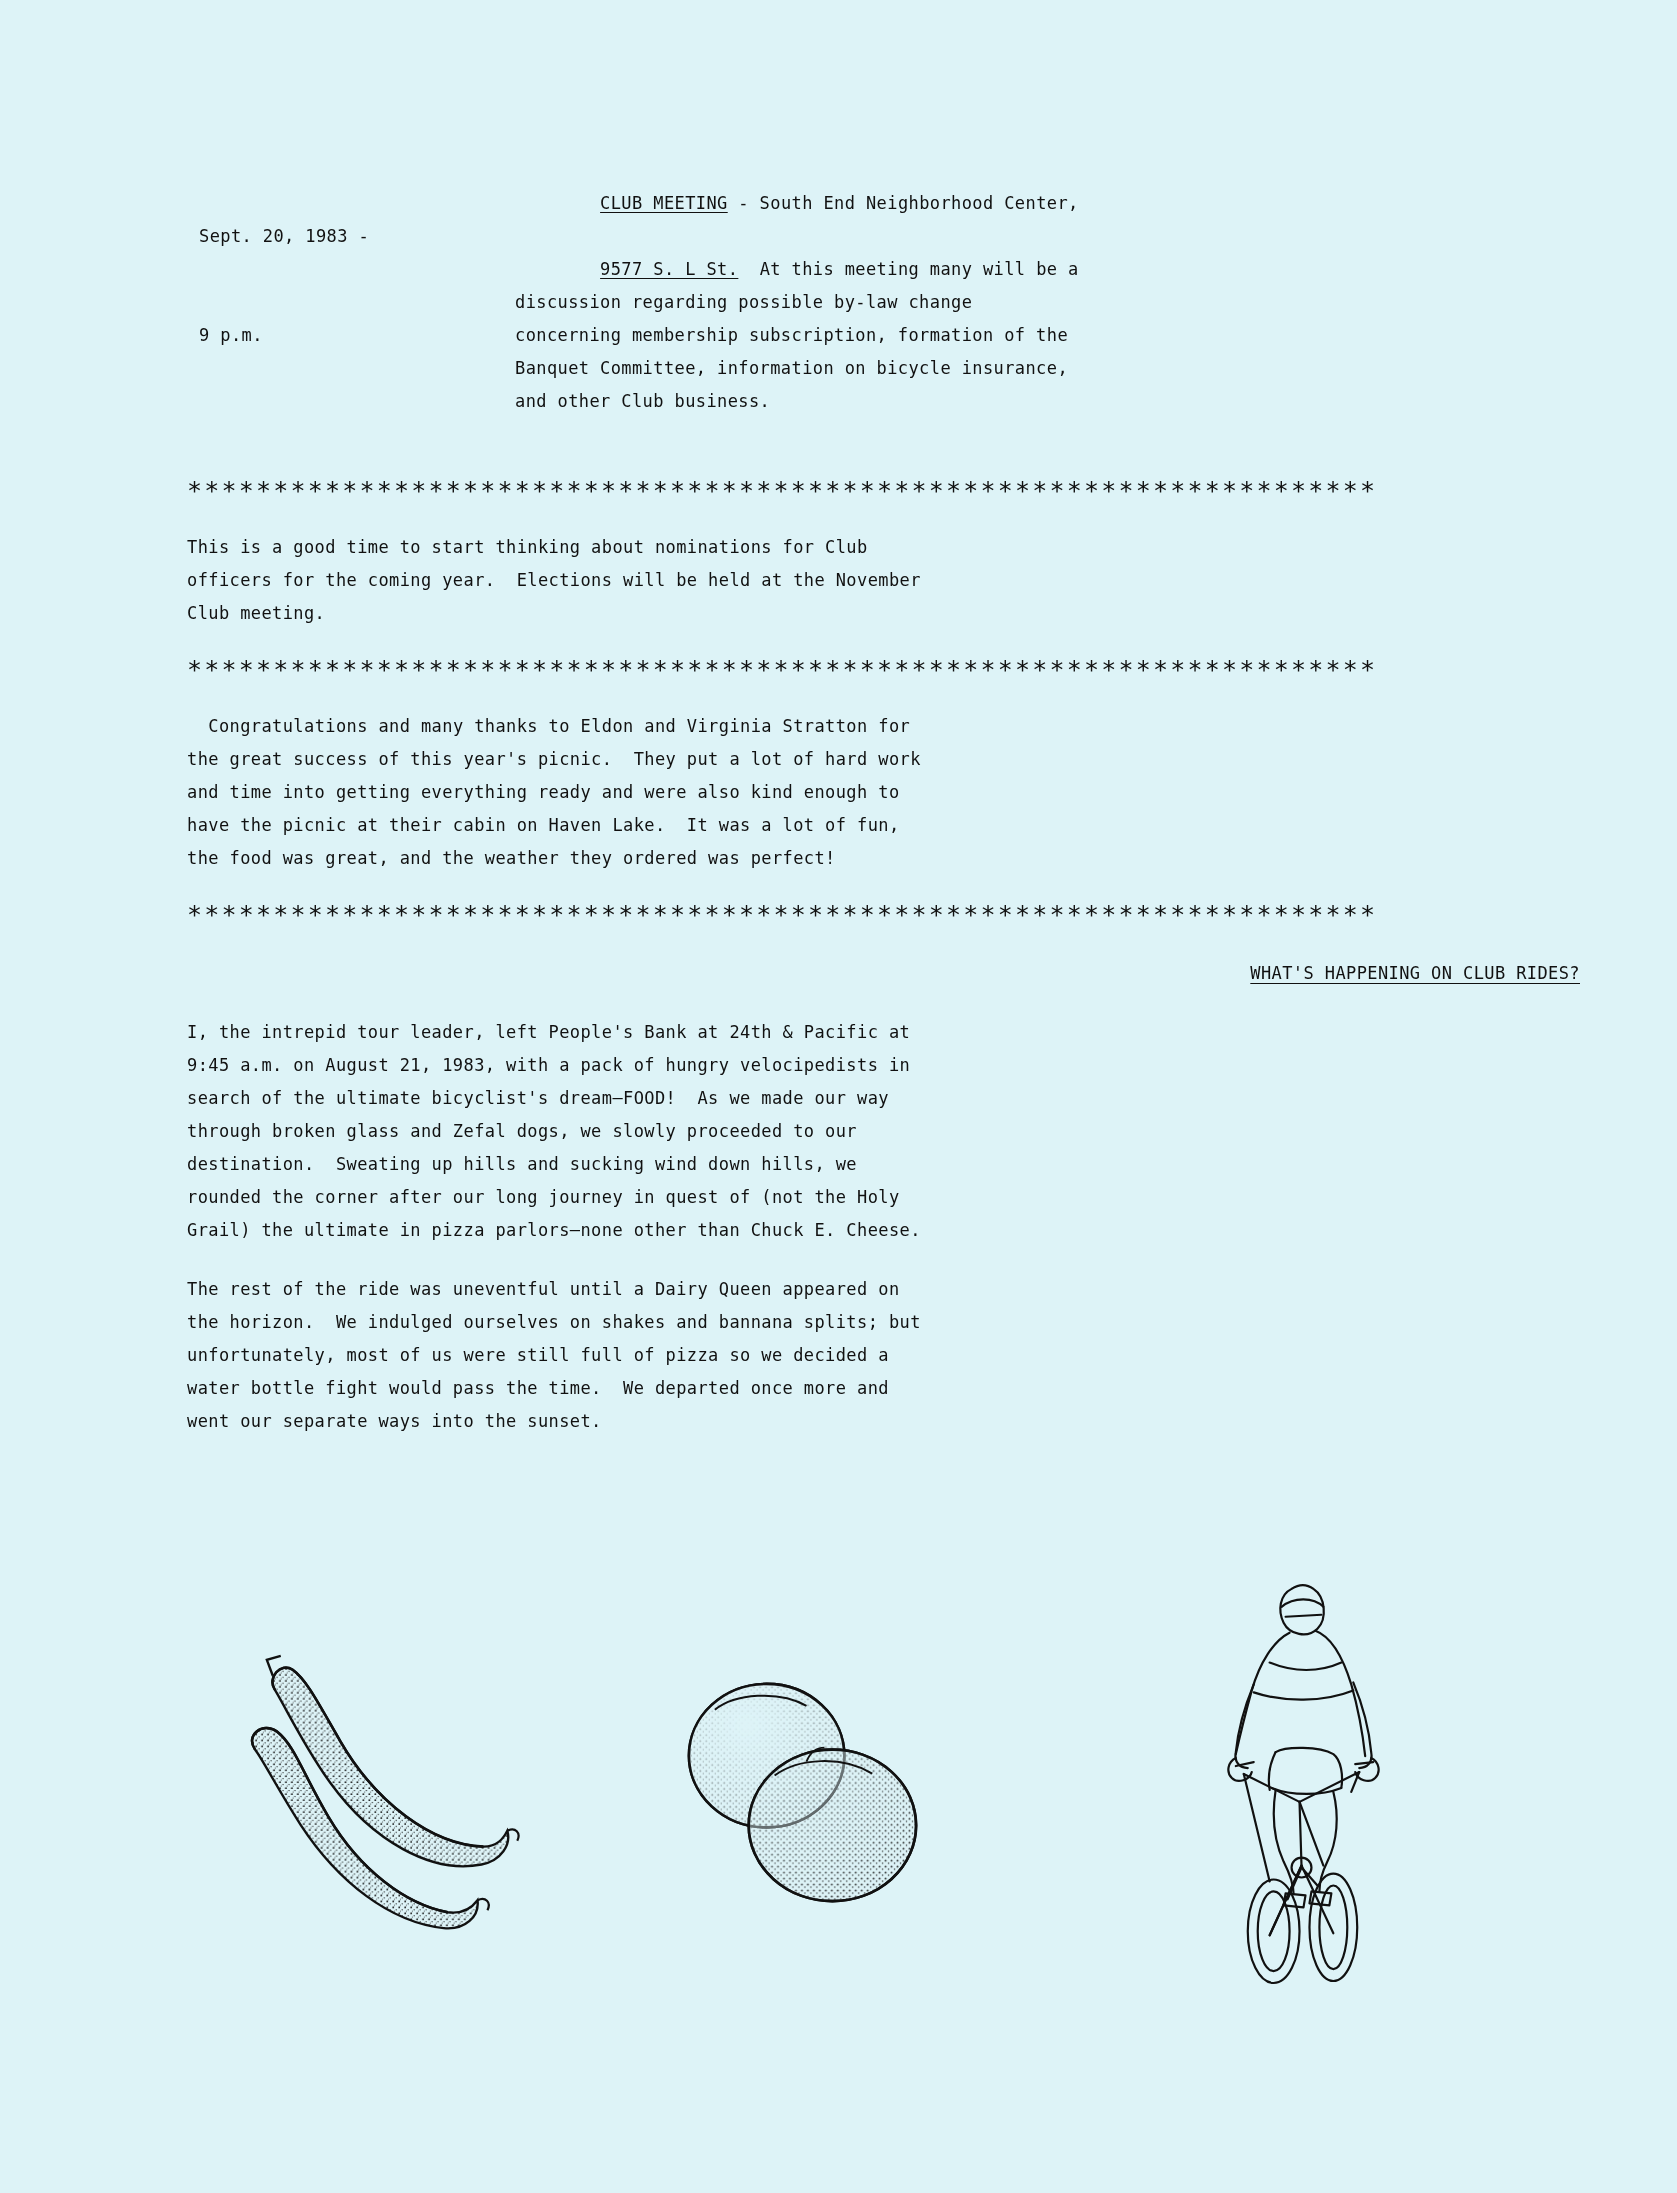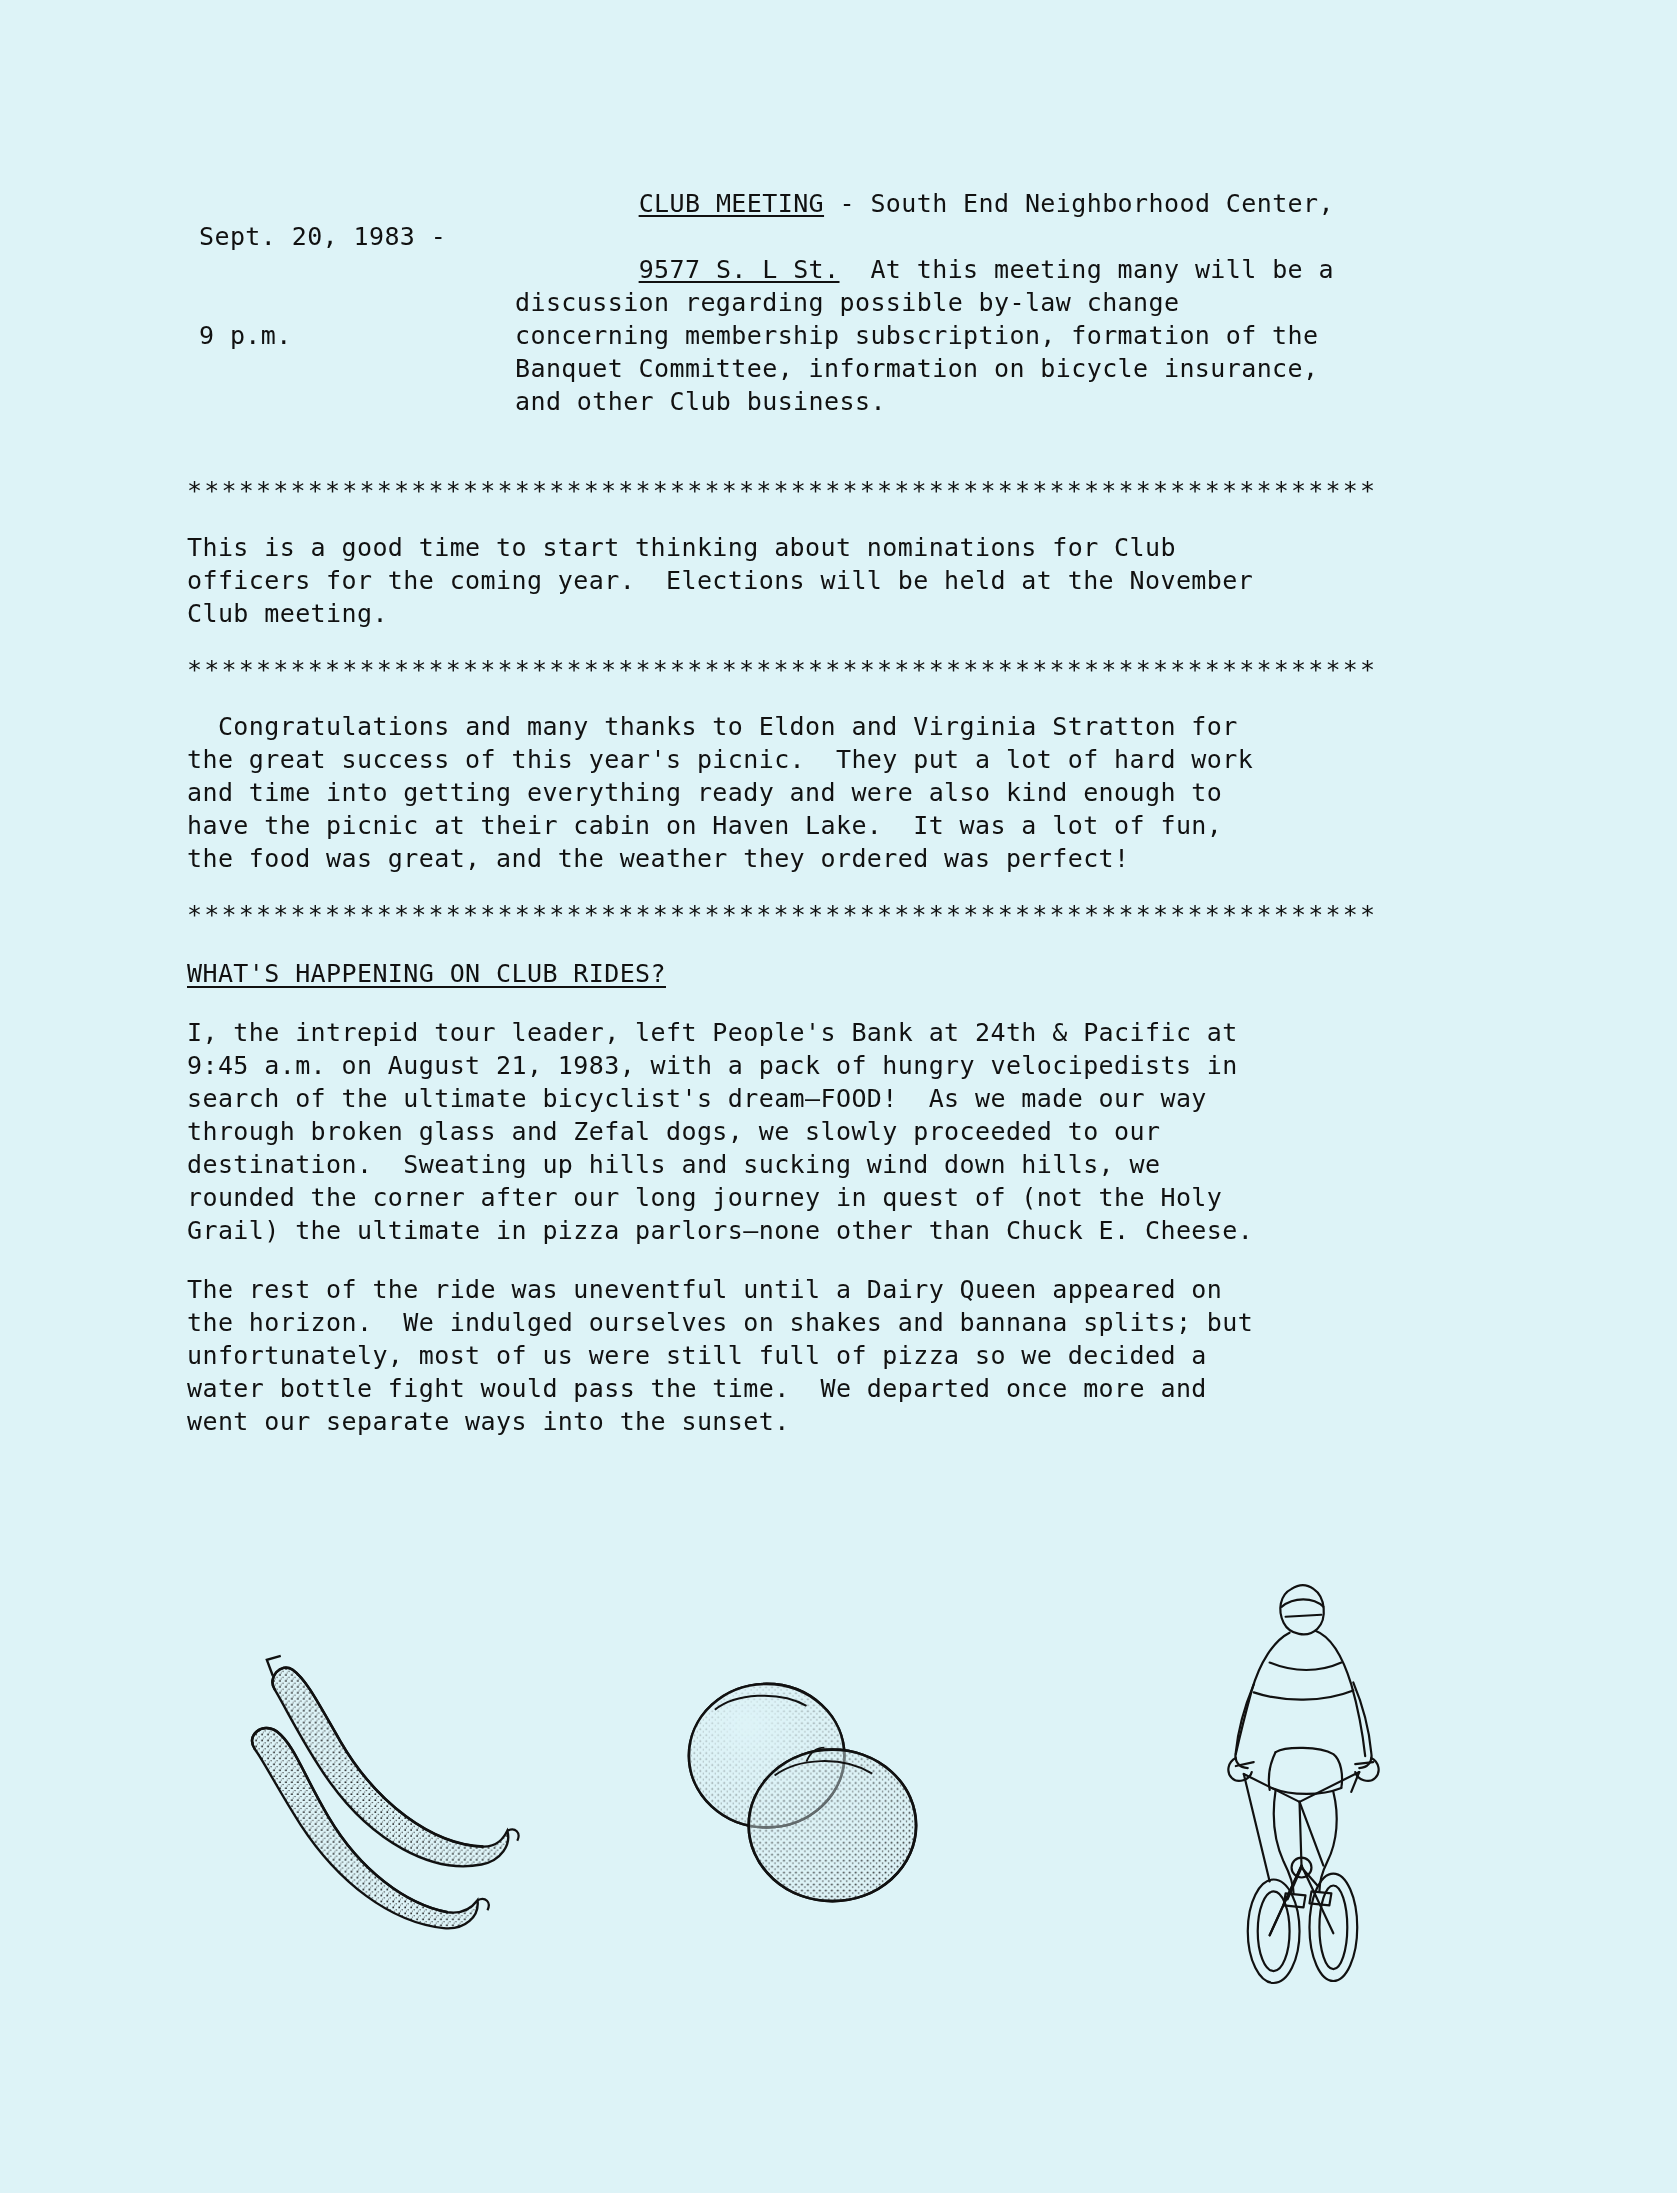--- a/index.html
+++ b/index.html
@@ -22,21 +22,21 @@
     height: 2194px;
   }
   .content {
     position: absolute;
     left: 187px;
     top: 154px;
     width: 1393px;
   }
   .mono {
     font-family: "DejaVu Sans Mono", monospace;
-    font-size: 25px;
+    font-size: 17px;
     line-height: 33px;
     letter-spacing: 0.4px;
     white-space: pre-wrap;
   }
   
   .meeting {
     position: relative;
     min-height: 179px;
   }
   .meeting-left {
@@ -61,21 +61,21 @@
     overflow: hidden;
     margin: 26px 0 26px 0;
   }
   .para {
     margin: 0 0 0 0;
   }
   .block-gap {
     height: 26px;
   }
   .heading {
-    text-align: left;
+    text-align: right;
     margin: 28px 0 26px 0;
   }
   .heading span {
     text-decoration: underline;
     text-underline-offset: 4px;
   }
   .signature {
     text-align: center;
     margin-top: 36px;
     padding-left: 139px;

